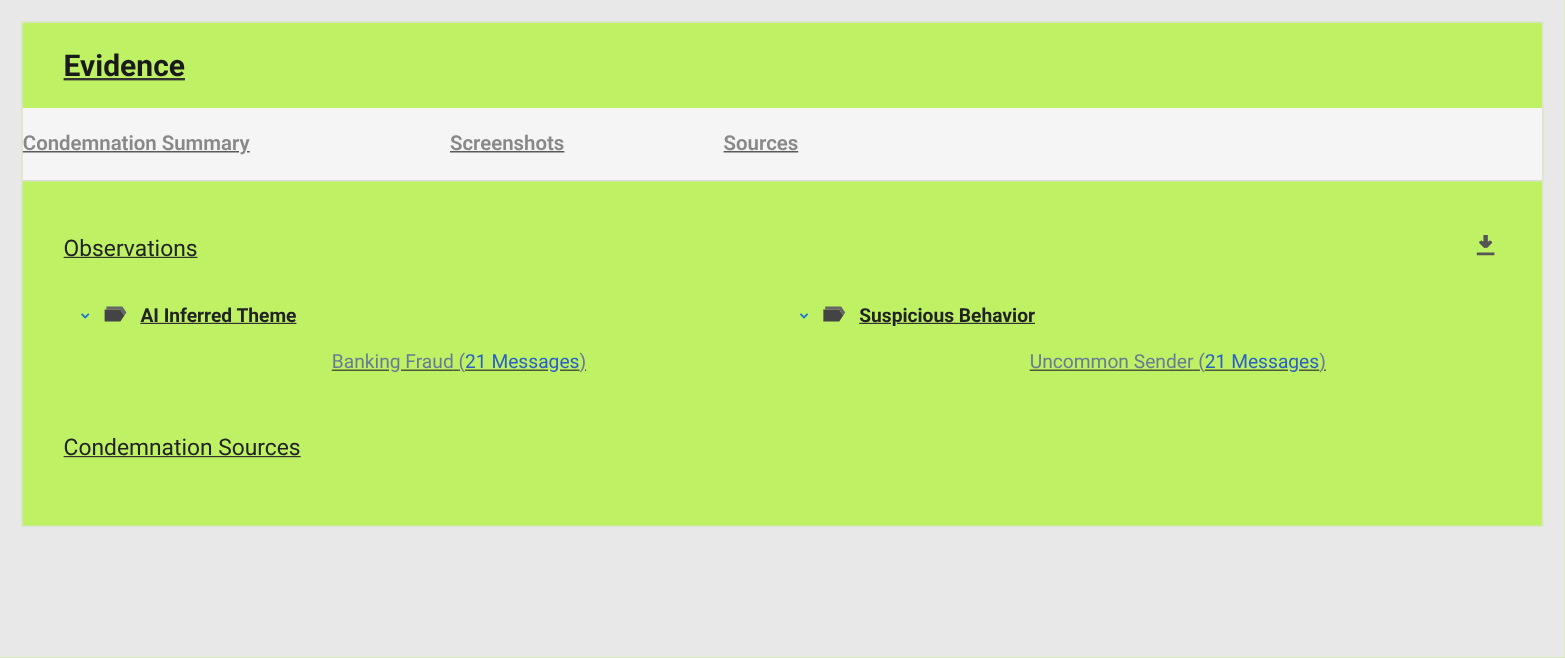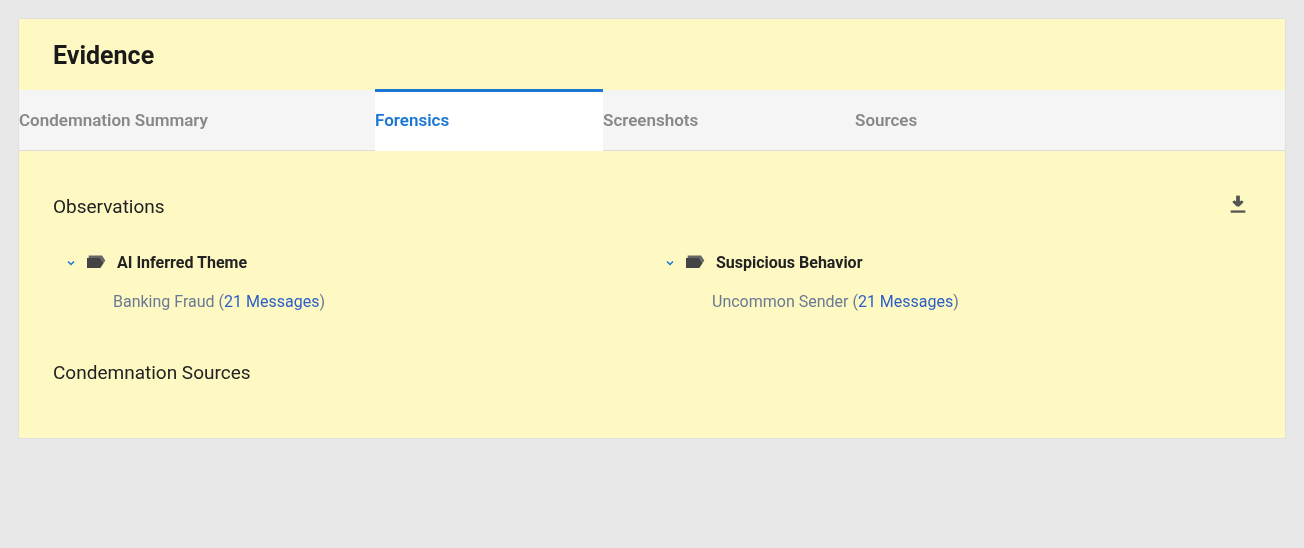--- a/index.html
+++ b/index.html
@@ -7,23 +7,24 @@
       margin: 0;
       padding: 0;
     }
     body {
       font-family: -apple-system, BlinkMacSystemFont, 'Segoe UI', Roboto, Arial, sans-serif;
       background: #e8e8e8;
       padding: 18px;
       color: #333;
     }
     .panel {
-      background: #fef9c3;
+      background: #bef264;
       border: 1px solid #e0e0e0;
       width: 100%;
+      text-decoration: underline;
     }
     .panel-header {
       padding: 22px 34px 20px 34px;
     }
     .panel-title {
       font-size: 25px;
       font-weight: 700;
       color: #1a1a1a;
     }
     .tabs {
@@ -74,20 +75,21 @@
       padding: 2px;
     }
     .observations-grid {
       display: flex;
       gap: 0;
       margin-bottom: 50px;
     }
     .obs-col {
       flex: 1;
       padding-left: 12px;
+      text-align: center;
     }
     .obs-header {
       display: flex;
       align-items: center;
       gap: 10px;
       margin-bottom: 20px;
       cursor: pointer;
     }
     .chevron {
       color: #1976d2;
@@ -129,23 +131,20 @@
 <body>
 
 <div class="panel">
   <div class="panel-header">
     <h1 class="panel-title">Evidence</h1>
   </div>
 
   <div class="tabs">
     <div class="tab">
       <span>Condemnation Summary</span>
-    </div>
-    <div class="tab active">
-      <span>Forensics</span>
     </div>
     <div class="tab">
       <span>Screenshots</span>
     </div>
     <div class="tab">
       <span>Sources</span>
     </div>
   </div>
 
   <div class="content">

